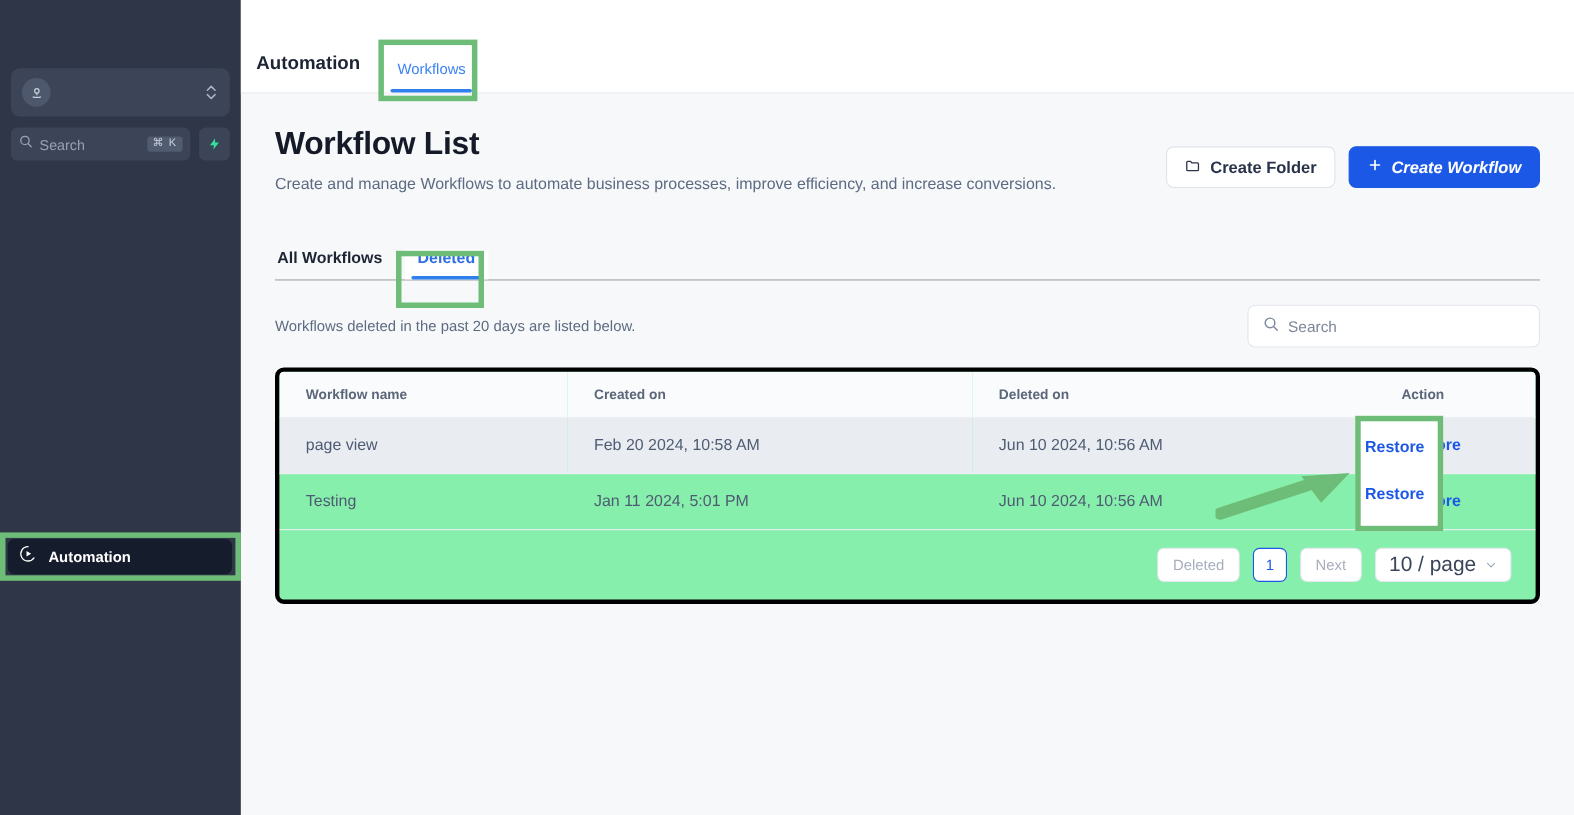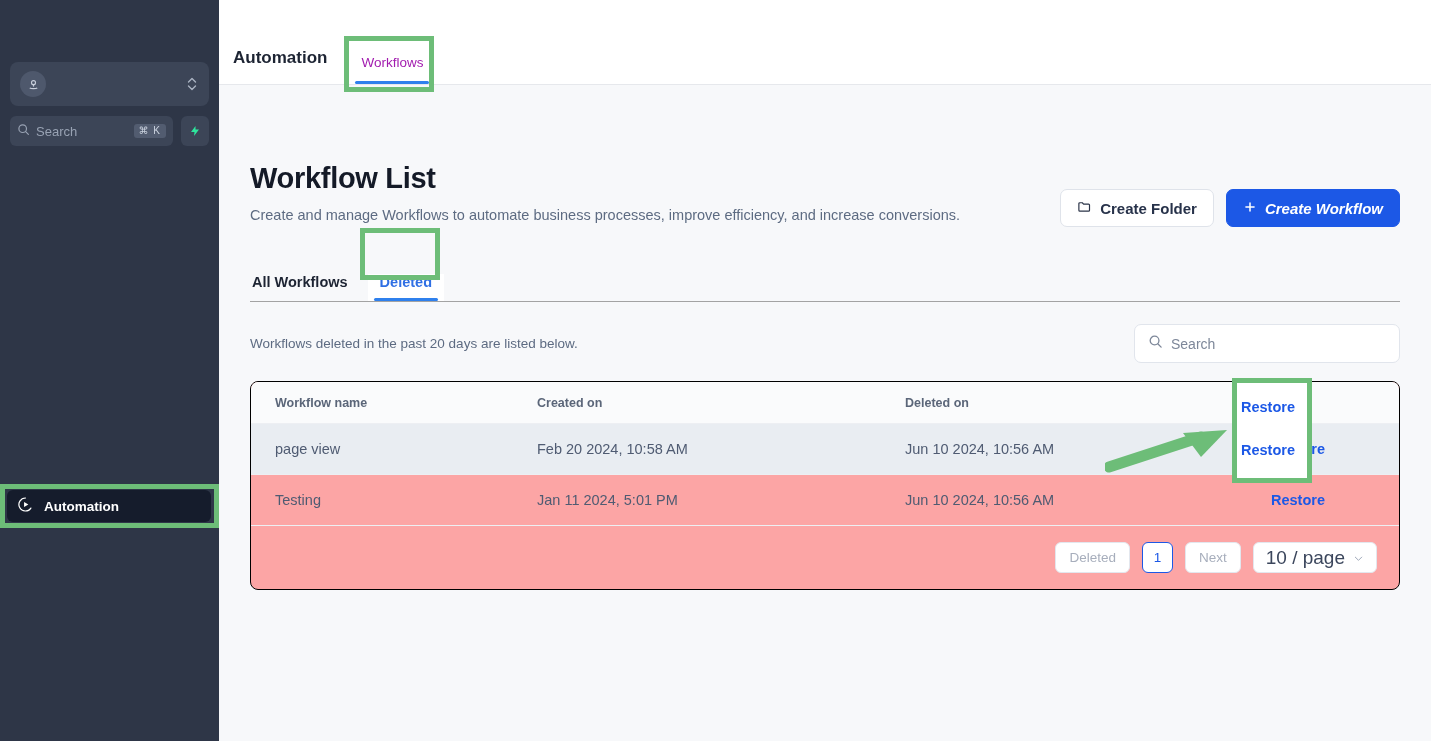--- a/index.html
+++ b/index.html
@@ -150,21 +150,21 @@
   .topbar-title {
     font-size: 17px;
     font-weight: 700;
     color: #1d2433;
     padding-bottom: 16px;
     margin-right: 22px;
   }
   .top-tab {
     position: relative;
     font-size: 13.5px;
-    color: #a21caf;
+    color: #3b82f6;
     padding: 0 12px 14px 12px;
     background: #fff;
   }
   .top-tab::after {
     content: "";
     position: absolute;
     left: 6px; right: 6px; bottom: 0;
     height: 3px;
     background: #2f80ed;
     border-radius: 2px;
@@ -172,22 +172,21 @@
 
   .content {
     flex: 1;
     padding: 30px 31px 0 31px;
     overflow: hidden;
   }
 
   .page-head {
     display: flex;
     justify-content: space-between;
-    align-items: flex-end;
-    margin-top: 47px;
+    align-items: center;
   }
   .page-title {
     font-size: 29px;
     font-weight: 700;
     color: #141a27;
     letter-spacing: -0.3px;
   }
   .page-sub {
     margin-top: 9px;
     font-size: 14.5px;
@@ -275,22 +274,22 @@
     gap: 8px;
     padding: 0 13px;
   }
   .table-search .ts-label {
     font-size: 14px;
     color: #7d8799;
   }
 
   .table-card {
     margin-top: 18px;
-    background: #fca5a5;
-    border: 1px solid #000000;
+    background: #86efac;
+    border: 4px solid #000000;
     border-radius: 8px;
     overflow: hidden;
   }
   table { width: 100%; border-collapse: collapse; }
   thead th {
     background: #fafbfc;
     text-align: left;
     font-size: 12.5px;
     font-weight: 600;
     color: #5b6舒;

